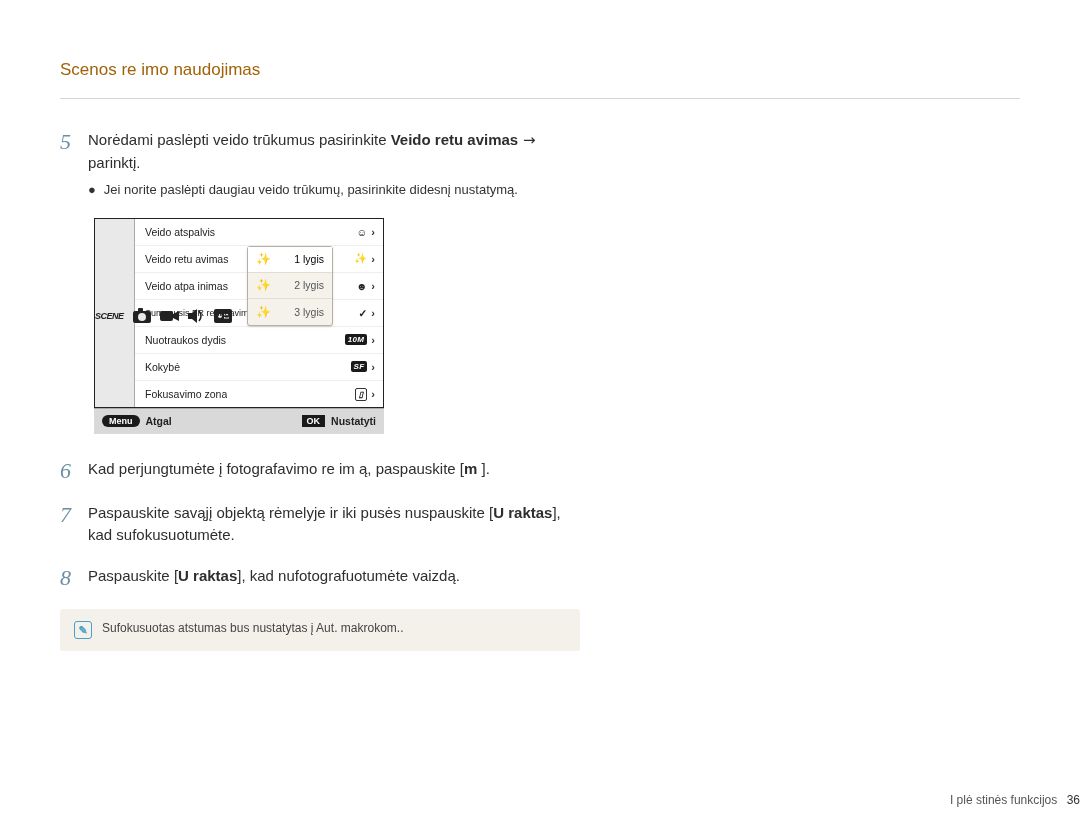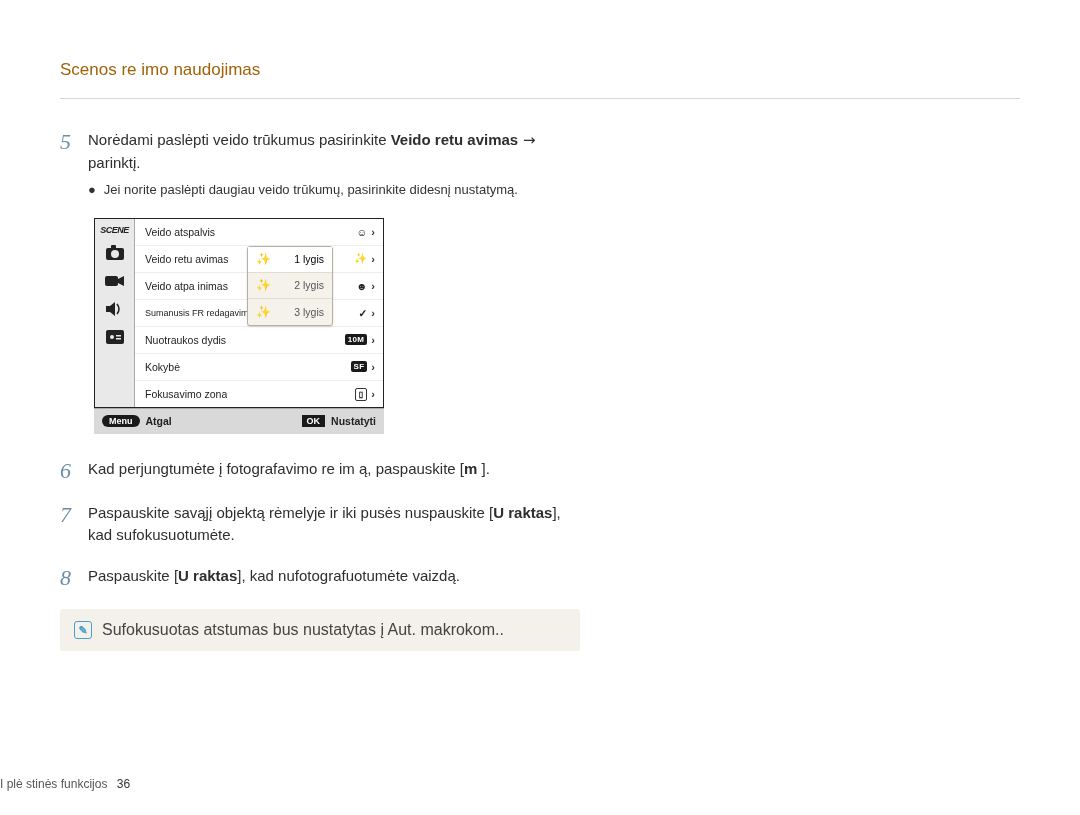--- a/index.html
+++ b/index.html
@@ -10,45 +10,45 @@
   .step { display: flex; margin-bottom: 18px; }
   .step-num { color: #6a8fa6; font-size: 22px; font-family: Georgia, 'Times New Roman', serif; font-style: italic; width: 28px; flex: none; line-height: 1.2; }
   .step-body { font-size: 15px; line-height: 1.5; color: #2e2e2e; }
   .sub-bullet { display: flex; font-size: 13px; color: #333; margin-top: 6px; margin-left: 0; }
   .sub-bullet .dot { margin-right: 8px; }
   .step-body .bold { font-weight: 700; }
   .step-body .arrow { font-family: 'Dejavu Sans', Arial, sans-serif; }
   
   .cam-wrap { margin: 10px 0 24px 34px; width: 290px; }
   .cam-screen { border: 1px solid #222; background: #fff; display: flex; height: 190px; position: relative; overflow: hidden; }
-  .cam-left { width: 40px; background: #e9e9e9; border-right: 1px solid #aaa; display: flex; flex-direction: column; align-items: center; padding-top: 6px; gap: 8px; font-size: 14px; }
+  .cam-left { width: 40px; background: #e9e9e9; border-right: 1px solid #aaa; display: flex; flex-direction: row; align-items: center; padding-top: 6px; gap: 8px; font-size: 14px; }
   .cam-left .scene { font-size: 9px; font-weight: 900; font-style: italic; letter-spacing: -0.5px; }
   .cam-left .icon { width: 22px; height: 20px; display: flex; align-items: center; justify-content: center; font-size: 15px; }
   .cam-mid { flex: 1; font-size: 10.5px; }
   .cam-row { display: flex; align-items: center; justify-content: space-between; height: 27px; padding: 0 8px 0 10px; border-bottom: 1px solid #eee; gap: 12px; }
   .cam-row .lbl { white-space: nowrap; overflow: hidden; text-overflow: ellipsis; max-width: 120px; }
   .cam-row .val { display: flex; align-items: center; gap: 4px; font-weight: 700; }
   .chev { font-size: 11px; color: #333; font-weight: 900; }
   .cam-row.sel { position: relative; }
   .submenu { position: absolute; right: 50px; top: 27px; width: 86px; background: #f5f2ec; border: 1px solid #b5b0a4; border-radius: 3px; box-shadow: 0 1px 2px rgba(0,0,0,0.15); z-index: 2; }
   .sub-item { display: flex; align-items: center; justify-content: space-between; height: 26px; padding: 0 8px; font-size: 10.5px; border-bottom: 1px solid #e2ddcf; color: #555; }
   .sub-item:last-child { border-bottom: none; }
   .sub-item.active { background: #fff; color: #000; }
   .sub-icon { font-size: 12px; }
   .cam-bottom { background: #d9d9d9; height: 26px; display: flex; align-items: center; padding: 0 8px; gap: 6px; font-size: 10.5px; border-top: 1px solid #aaa; font-weight: bold; }
   .pill { background: #1a1a1a; color: #fff; border-radius: 9px; padding: 1px 7px; font-size: 9px; }
   .pill.ok { border-radius: 0; padding: 1px 5px; }
   .cam-bottom .spacer { flex: 1; }
-  .val-box { background:#1a1a1a; color:#fff; border-radius:2px; font-size:8px; padding:1px 3px; letter-spacing:0.3px; }
+  .val-box { background:#1a1a1a; color:#fff; border-radius:2px; font-size:8px; padding:1px 3px; letter-spacing:0.3px;font-style:italic; }
   .val-box.outline { background:#fff; color:#000; border:1px solid #333; }
   
   .note { margin: 16px 0 0 0; width: 520px; background: #f4f1eb; border-radius: 3px; padding: 12px 14px; display: flex; align-items: flex-start; gap: 10px; }
   .note-icon { width: 18px; height: 18px; border: 1.5px solid #4aa0c8; color: #4aa0c8; border-radius: 3px; display: flex; align-items: center; justify-content: center; font-size: 11px; font-weight: 700; flex: none; }
-  .note-text { font-size: 16px; color: #444; }
-  .footer { position: absolute; bottom: 24px; left: 0; width: 100%; text-align: left; font-size: 12px; color: #555; }
+  .note-text { font-size: 12px; color: #444; }
+  .footer { position: absolute; bottom: 8px; left: 0; width: 100%; text-align: right; font-size: 12px; color: #555; padding-left: 43px; }
   .footer .pg { margin-left: 6px; color: #333; }
 </style>
 </head>
 <body>
 
 <div class="page">
   <div class="section-title">Scenos re imo naudojimas</div>
 
   <div class="left-col">
 

